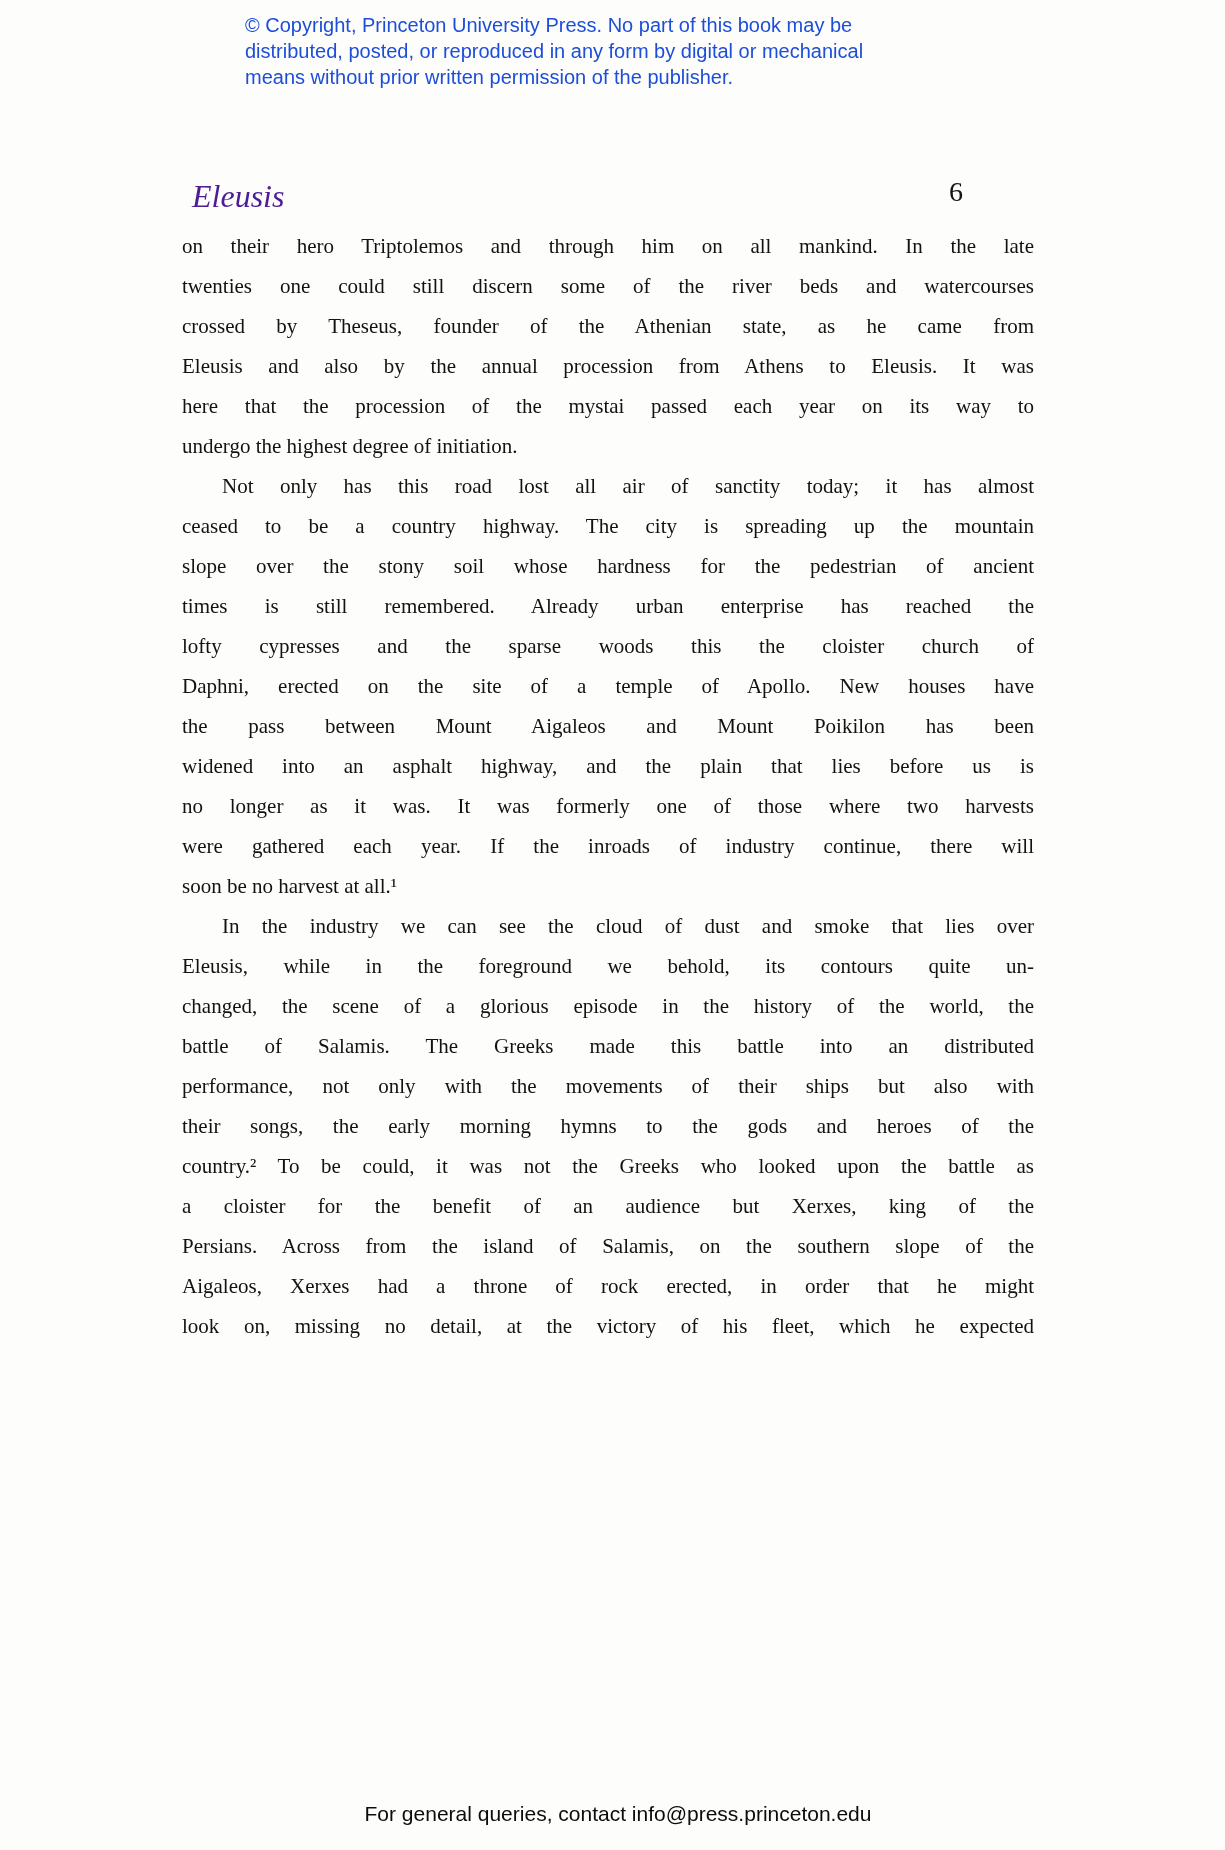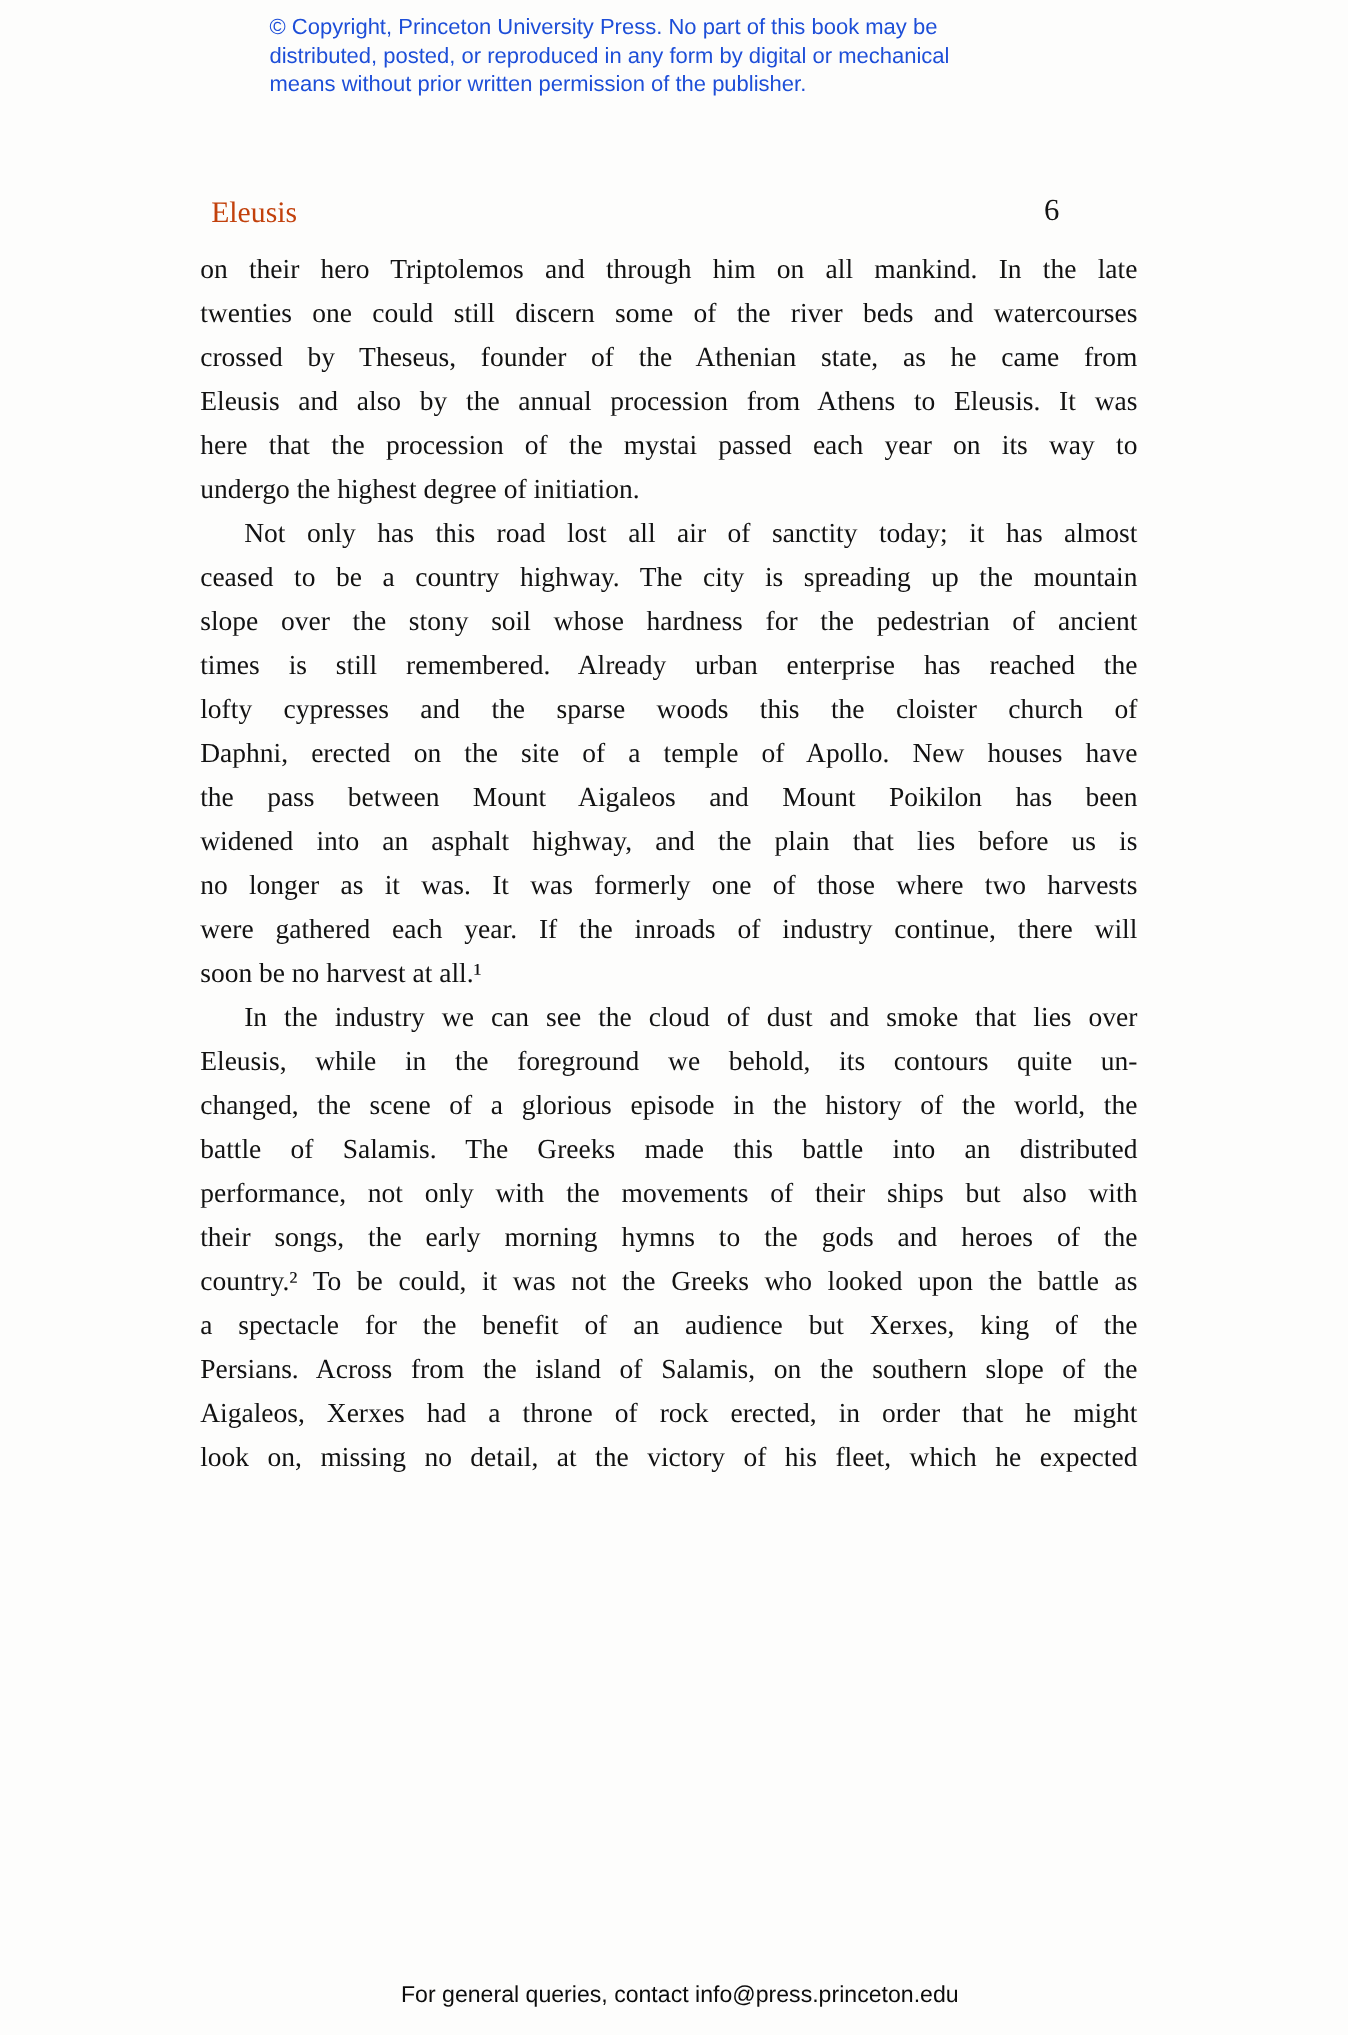--- a/index.html
+++ b/index.html
@@ -26,39 +26,40 @@
     font-size:20px;
     line-height:26px;
     color:#1d4ed8;
   }
   
   .running-title{
     position:absolute;
     left:192px;
     top:178px;
     font-family:"Liberation Serif", serif;
-    font-size:27px;
-    color:#c2410c;
+    font-style:italic;
+    font-size:32px;
+    color:#4c1d95;
   }
   .page-number{
     position:absolute;
     left:949px;
     top:176px;
     font-family:"Liberation Serif", serif;
     font-size:28px;
     color:#141414;
   }
   
   .body-text{
     position:absolute;
     left:182px;
     top:226px;
     width:852px;
     font-family:"Liberation Serif", serif;
-    font-size:25px;
+    font-size:21px;
     line-height:40px;
     color:#121212;
   }
   .bline{
     text-align:justify;
     text-align-last:justify;
   }
   .bline.last{
     text-align-last:left;
   }
@@ -118,21 +119,21 @@
     </div>
 
     <div>
       <div class="bline ind">In the industry we can see the cloud of dust and smoke that lies over</div>
       <div class="bline">Eleusis, while in the foreground we behold, its contours quite un-</div>
       <div class="bline">changed, the scene of a glorious episode in the history of the world, the</div>
       <div class="bline">battle of Salamis. The Greeks made this battle into an distributed</div>
       <div class="bline">performance, not only with the movements of their ships but also with</div>
       <div class="bline">their songs, the early morning hymns to the gods and heroes of the</div>
       <div class="bline">country.² To be could, it was not the Greeks who looked upon the battle as</div>
-      <div class="bline">a spectacle for the benefit of an audience but Xerxes, king of the</div>
+      <div class="bline">a cloister for the benefit of an audience but Xerxes, king of the</div>
       <div class="bline">Persians. Across from the island of Salamis, on the southern slope of the</div>
       <div class="bline">Aigaleos, Xerxes had a throne of rock erected, in order that he might</div>
       <div class="bline">look on, missing no detail, at the victory of his fleet, which he expected</div>
     </div>
   </div>
 
   <div class="footer">
     <span>For general queries, contact info@press.princeton.edu</span>
   </div>
 

